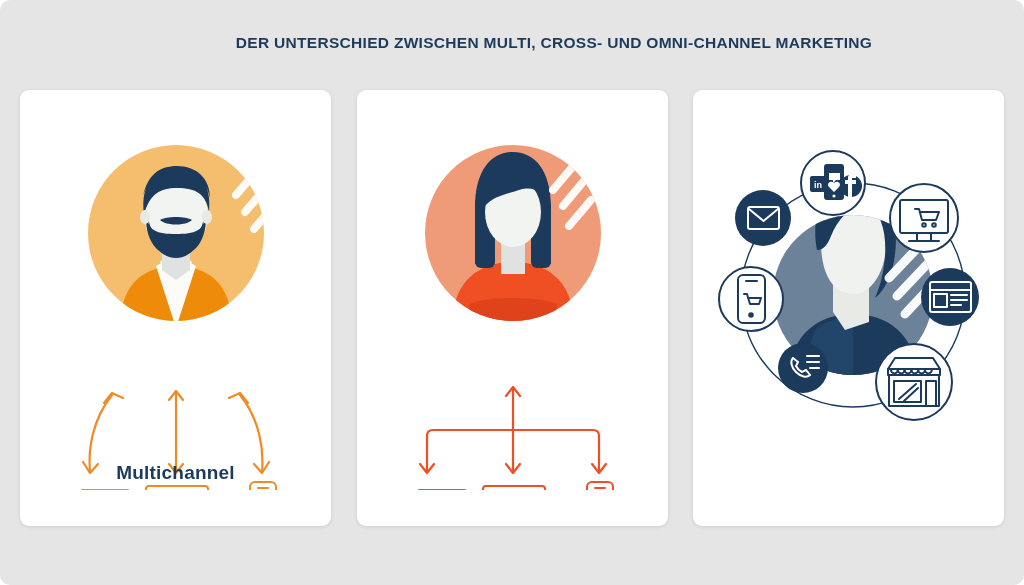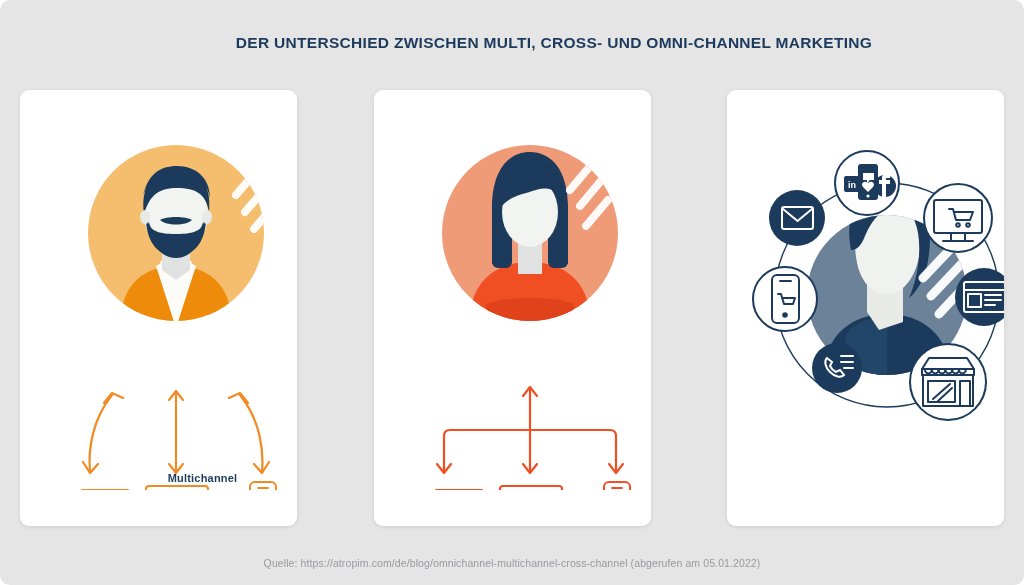--- a/index.html
+++ b/index.html
@@ -44,39 +44,38 @@
     position: absolute;
     top: 90px;
     left: 20px;
     width: 984px;
     height: 436px;
     display: flex;
     justify-content: space-between;
   }
   .card {
     position: relative;
-    width: 277px;
+    width: 311px;
     height: 436px;
     background: #ffffff;
     border-radius: 9px;
     box-shadow: 0 1px 4px rgba(0,0,0,0.10);
     overflow: hidden;
   }
 
   .card-label {
     position: absolute;
     bottom: 42px;
     left: 0;
     width: 100%;
     text-align: center;
-    font-size: 11px;
+    font-size: 19px;
     font-weight: bold;
     color: #1b3a5c;
     letter-spacing: 0.2px;
-    margin-left: 44px;
   }
 
   .art {
     position: absolute;
     top: 0;
     left: 0;
     width: 311px;
     height: 400px;
   }
 
@@ -380,14 +379,13 @@
           <g stroke="#ffffff" stroke-width="2" fill="none" stroke-linejoin="round" stroke-linecap="round">
             <rect x="55" y="117" width="31" height="22" rx="2"></rect>
             <polyline points="56,119 70.5,131 85,119"></polyline>
           </g>
         </g>
       </svg>
     </div>
 
   </div>
 
-  <div class="source">Quelle:  https://atropim.com/de/blog/omnichannel-multichannel-cross-channel (abgerufen am 05.01.2022)</div>
 </div>
 
 </body></html>

